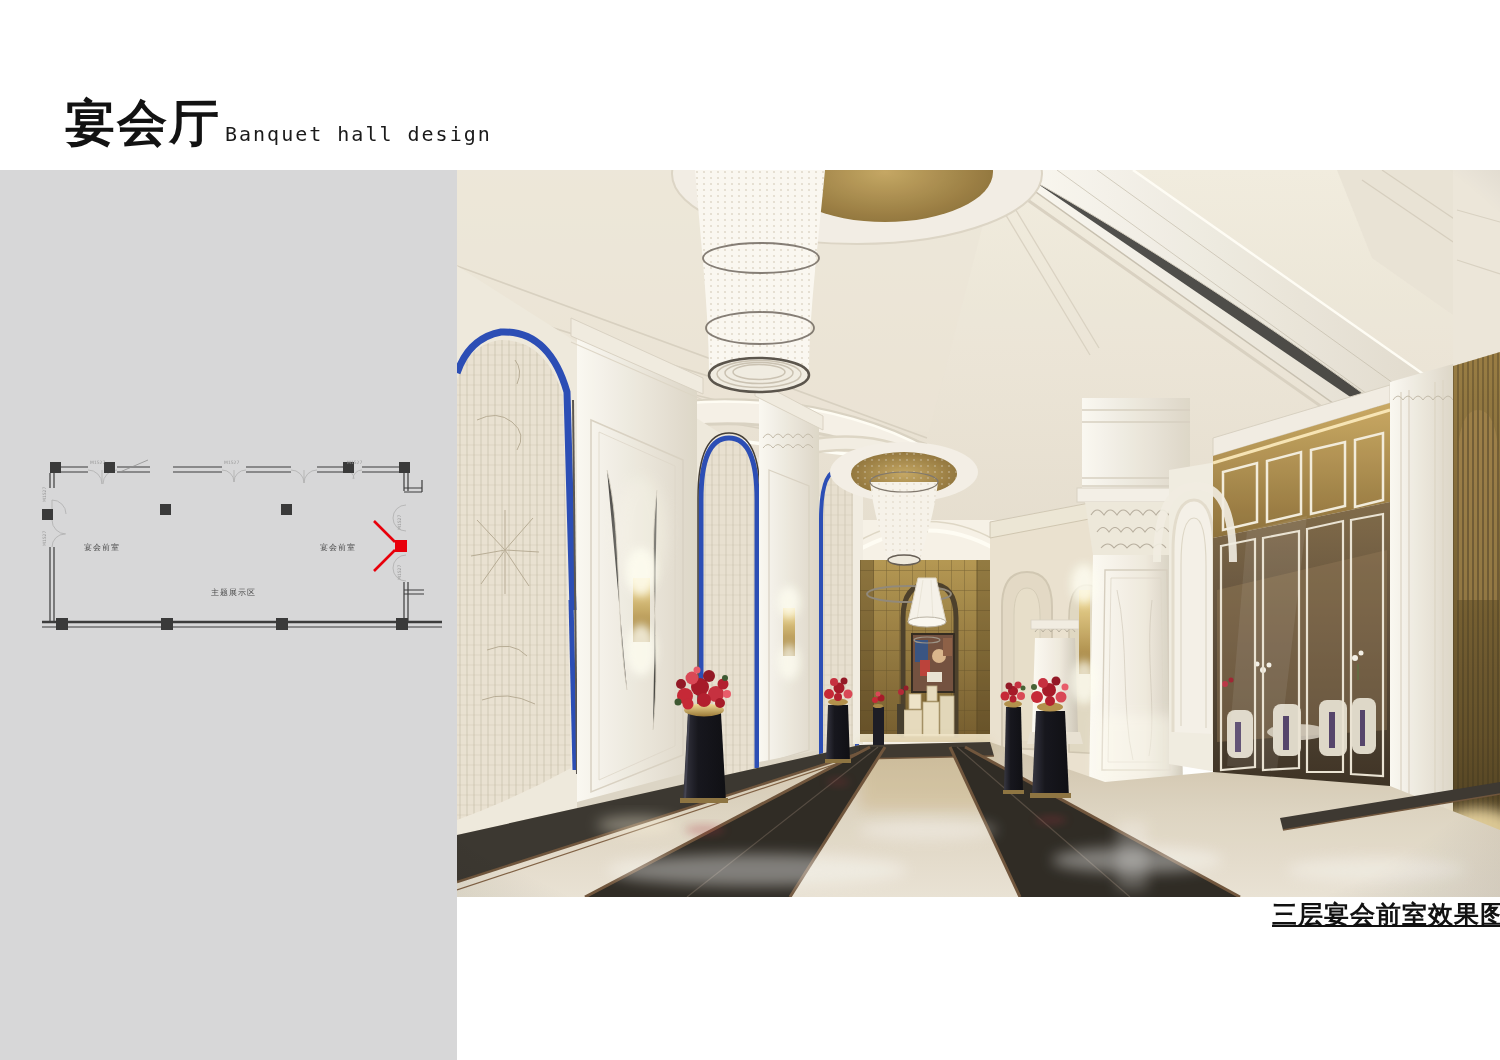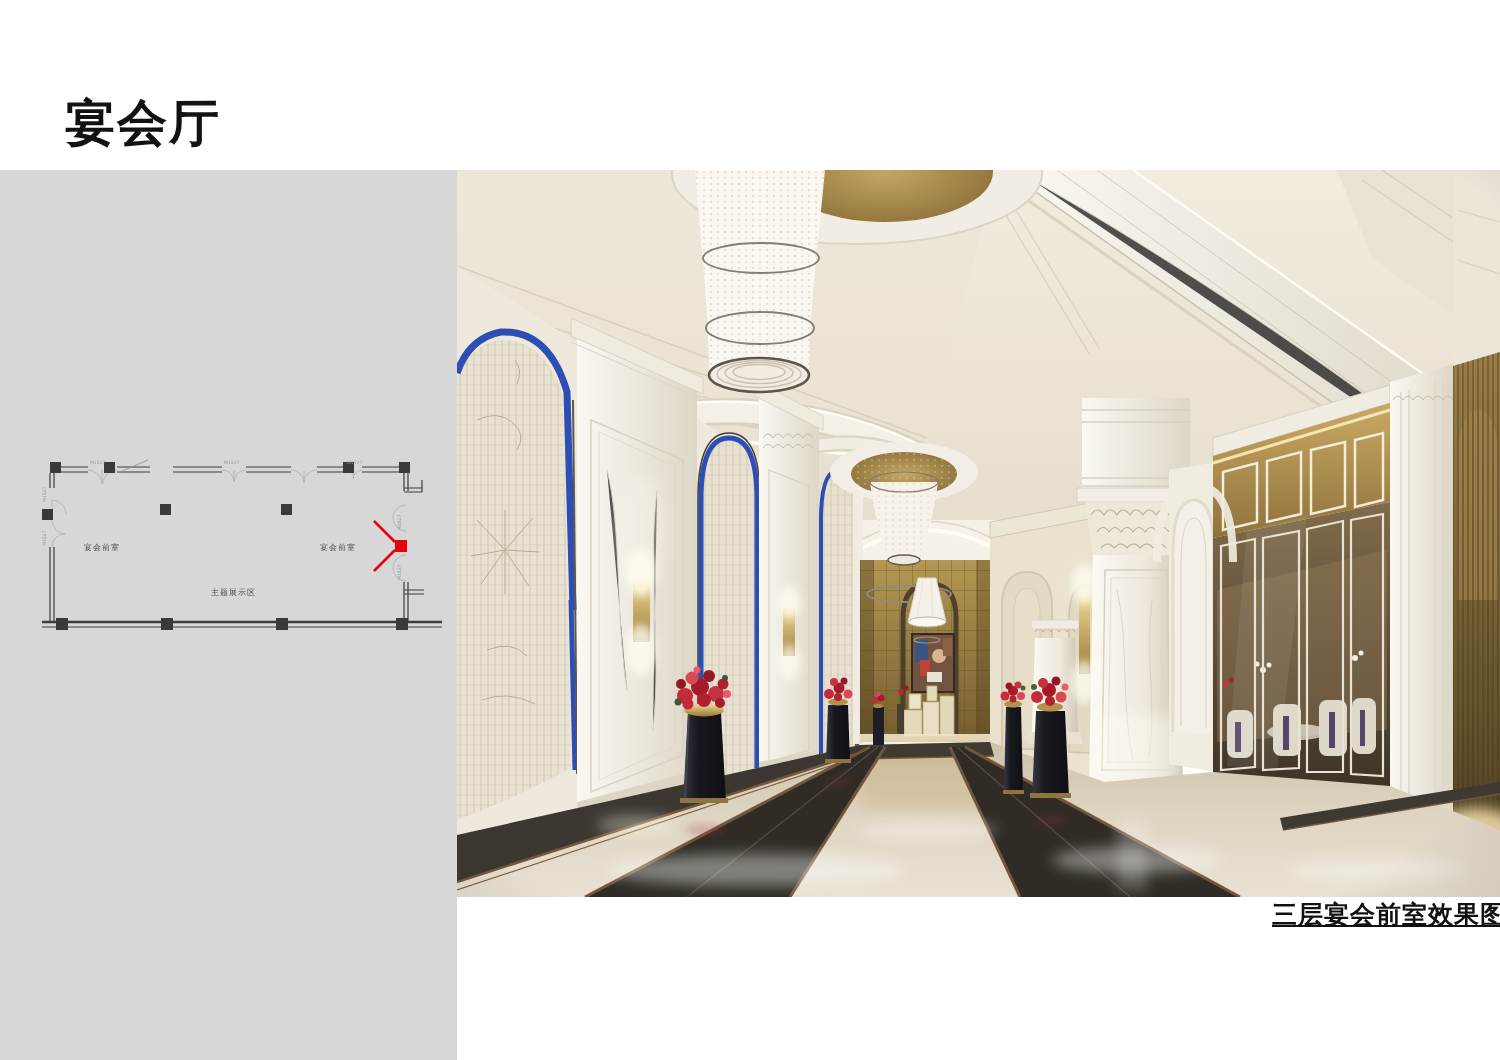--- a/index.html
+++ b/index.html
@@ -16,20 +16,21 @@
   svg text.room{font-family:"DejaVu Serif","Liberation Serif",serif;font-size:8px;fill:#4a4a4a;letter-spacing:1px;}
   svg text.door{font-family:"DejaVu Sans","Liberation Sans",sans-serif;font-size:4.5px;fill:#9a9a9a;}
 </style>
 </head>
 <body>
 
 <div class="board">
 
   <div class="hdr">
     <span class="cn">宴会厅</span>
+    <span class="en">Banquet hall design</span>
   </div>
 
   <div class="gray-panel">
     <svg width="457" height="727" viewBox="0 0 457 727">
       <g stroke="#3c3c3c" stroke-width="1.2" fill="none">
 
         <g>
           <path d="M55,297 H88 M55,302 H88"></path>
           <path d="M117,297 H150 M117,302 H150"></path>
           <path d="M173,297 H222 M173,302 H222"></path>

